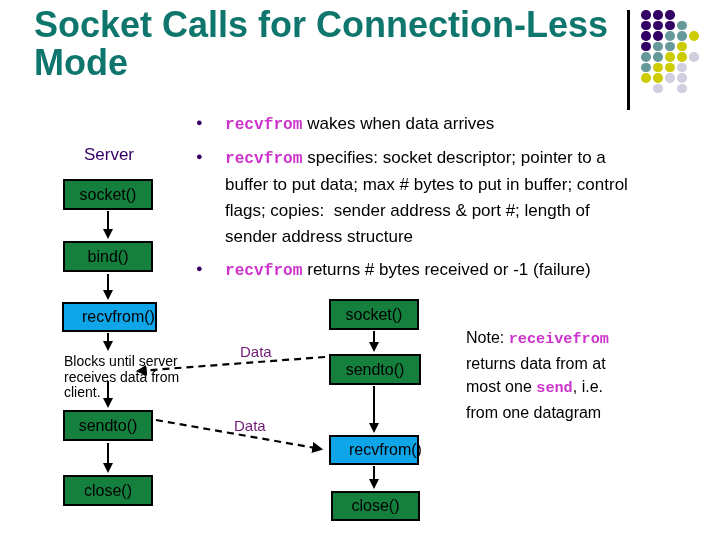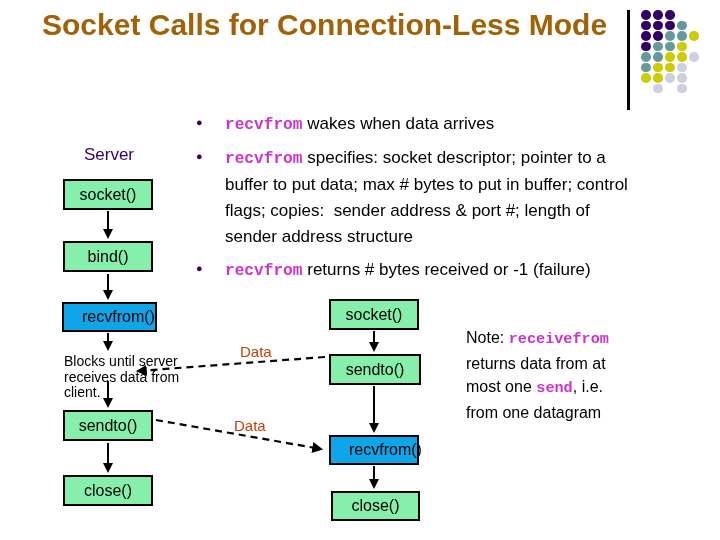--- a/index.html
+++ b/index.html
@@ -1,57 +1,57 @@
 <!DOCTYPE html>
 <html><head>
 <meta charset="utf-8">
 <style>
   html,body{margin:0;padding:0;background:#888;}
   .slide{
     position:relative;width:720px;height:540px;background:#ffffff;
     font-family:"Liberation Sans",sans-serif;overflow:hidden;margin:0 auto;
   }
   .title{
-    position:absolute;left:42px;top:6px;width:590px;
-    font-size:30px;font-weight:bold;line-height:38px;color:#a16207;
+    position:absolute;left:34px;top:6px;width:590px;
+    font-size:36px;font-weight:bold;line-height:38px;color:#0f766e;
   }
   .vline{position:absolute;left:627px;top:10px;width:3px;height:100px;background:#000;}
   .dots{
     position:absolute;left:641px;top:10px;
     display:grid;grid-template-columns:repeat(5,12px);grid-auto-rows:10.5px;
   }
   .dot{width:9.5px;height:9.5px;border-radius:50%;}
   .bullets{position:absolute;left:196px;top:111px;width:502px;z-index:0;}
   .bullet{display:flex;margin-bottom:7px;}
   .bullet .marker{flex:0 0 29px;width:29px;color:#330066;font-size:11px;line-height:22px;}
   .btext{font-size:17px;line-height:26px;color:#000;white-space:pre-wrap;}
   .kw{font-family:"Liberation Mono",monospace;font-weight:bold;color:#CC33CC;font-size:0.95em;}
   .col-label{position:absolute;font-size:17px;color:#330066;text-align:center;z-index:0;}
   .server-label{left:63px;top:145px;width:92px;}
   .client-label{left:330px;top:272px;width:90px;font-weight:bold;}
   .fbox{
-    position:absolute;box-sizing:border-box;border:2px solid #000;background:#86efac;
+    position:absolute;box-sizing:border-box;border:2px solid #000;background:#15803d;
     display:flex;align-items:center;justify-content:center;
     font-size:16px;color:#000;z-index:2;
   }
   .fbox.hl{background:#0ea5e9;justify-content:flex-start;padding-left:18px;}
   .b-s-socket{left:63px;top:179px;width:90px;height:31px;}
   .b-s-bind{left:63px;top:241px;width:90px;height:31px;}
   .b-s-recvfrom{left:62px;top:302px;width:95px;height:30px;}
   .b-s-sendto{left:63px;top:410px;width:90px;height:31px;}
   .b-s-close{left:63px;top:475px;width:90px;height:31px;}
   .b-c-socket{left:329px;top:299px;width:90px;height:31px;}
   .b-c-sendto{left:329px;top:354px;width:92px;height:31px;}
   .b-c-recvfrom{left:329px;top:435px;width:90px;height:30px;}
   .b-c-close{left:331px;top:491px;width:89px;height:30px;}
   .blocks-note{
     position:absolute;left:64px;top:354px;width:150px;
     font-size:14px;line-height:15.5px;color:#000;white-space:pre-wrap;z-index:0;
   }
-  .data-label{position:absolute;font-size:15px;color:#c2410c;z-index:0;}
+  .data-label{position:absolute;font-size:15px;color:#701a75;z-index:0;}
   .data-label.d1{left:240px;top:343px;}
   .data-label.d2{left:234px;top:417px;}
   .note{
     position:absolute;left:466px;top:326px;width:215px;
     font-size:16px;line-height:23.5px;color:#000;white-space:pre-wrap;z-index:0;
   }
   .arrow-layer{position:absolute;left:0;top:0;z-index:1;pointer-events:none;}
 </style>
 </head>
 <body>

